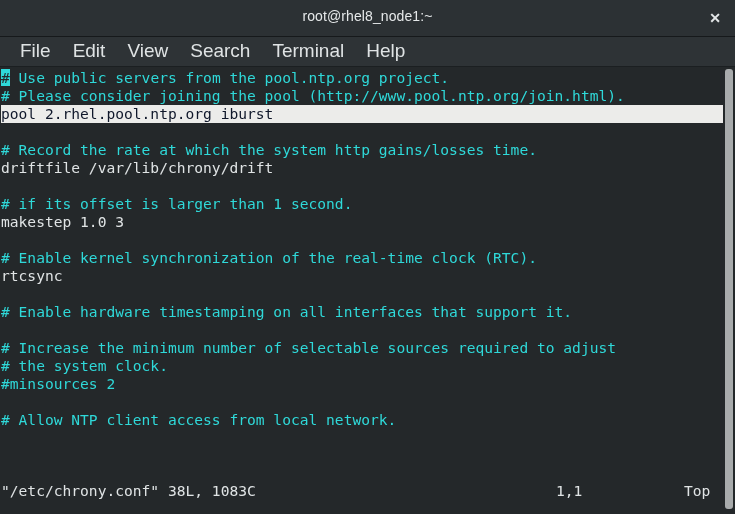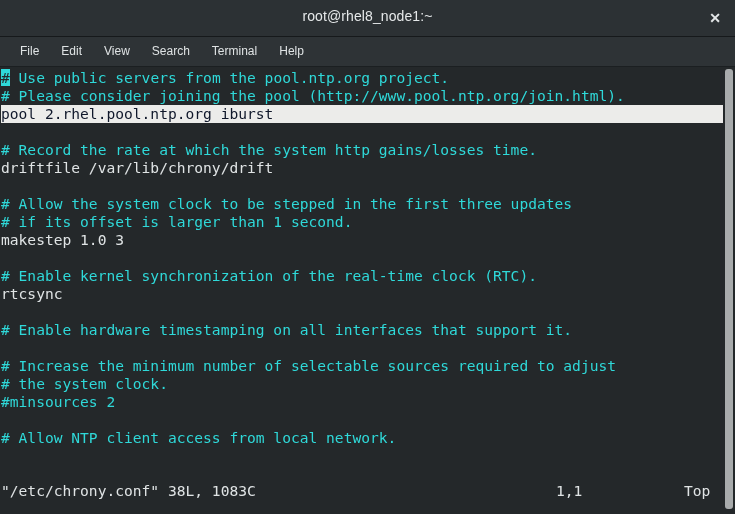--- a/index.html
+++ b/index.html
@@ -61,21 +61,21 @@
     height: 30px;
     background: #2e3336;
     border-bottom: 1px solid #1b1f21;
     box-sizing: border-box;
     padding-left: 11px;
     display: flex;
     align-items: center;
   }
   .menu-item {
     font-family: "Liberation Sans", sans-serif;
-    font-size: 12px;
+    font-size: 19px;
     color: #dfe3e4;
     padding: 3px 9px 4px 9px;
     margin-right: 4px;
     cursor: pointer;
     border-radius: 2px;
     white-space: nowrap;
   }
 
   
   #terminal {
@@ -182,21 +182,20 @@
 
   <div id="terminal">
     <div id="screen">
         <div class="trow comment"><span class="cursor-cell">#</span><span> Use public servers from the pool.ntp.org project.</span></div>
         <div class="trow comment"># Please consider joining the pool (http://www.pool.ntp.org/join.html).</div>
         <div class="trow code hl">pool 2.rhel.pool.ntp.org iburst</div>
         <div class="trow blank"></div>
         <div class="trow comment"># Record the rate at which the system http gains/losses time.</div>
         <div class="trow code">driftfile /var/lib/chrony/drift</div>
         <div class="trow blank"></div>
-        <div class="trow comment"># Allow the system clock to be stepped in the first three updates</div>
         <div class="trow comment"># if its offset is larger than 1 second.</div>
         <div class="trow code">makestep 1.0 3</div>
         <div class="trow blank"></div>
         <div class="trow comment"># Enable kernel synchronization of the real-time clock (RTC).</div>
         <div class="trow code">rtcsync</div>
         <div class="trow blank"></div>
         <div class="trow comment"># Enable hardware timestamping on all interfaces that support it.</div>
         <div class="trow blank"></div>
         <div class="trow comment"># Increase the minimum number of selectable sources required to adjust</div>
         <div class="trow comment"># the system clock.</div>

